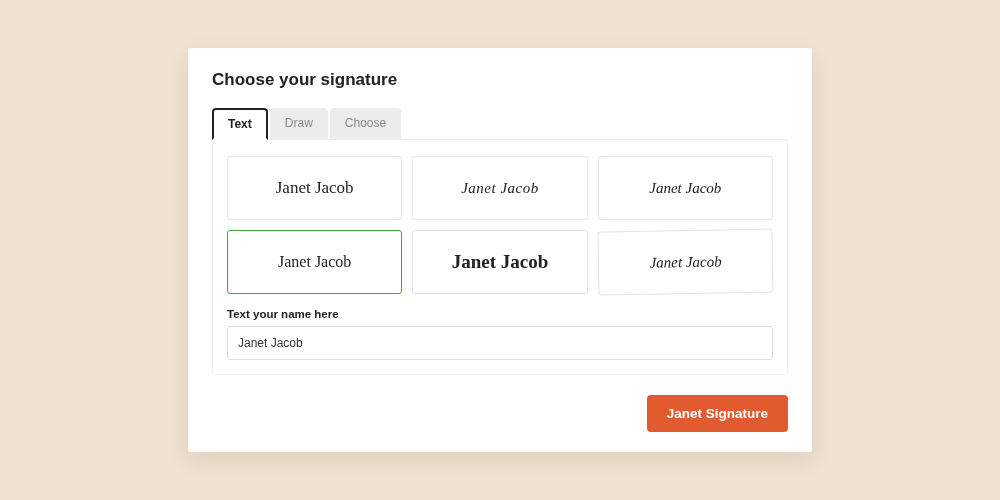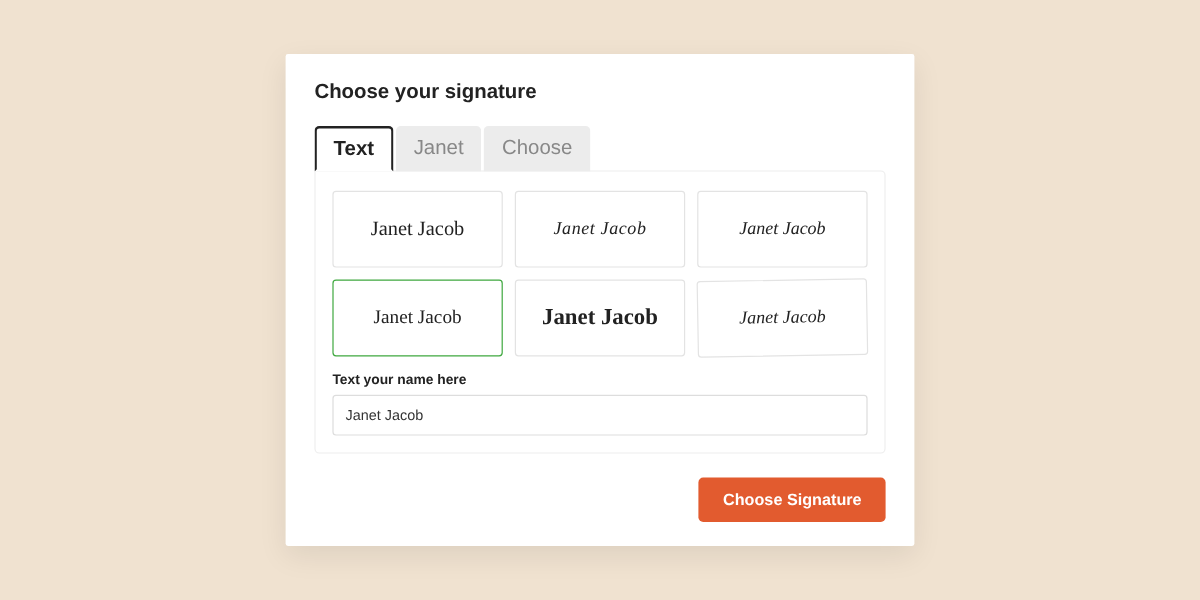--- a/index.html
+++ b/index.html
@@ -5,40 +5,40 @@
   * { box-sizing: border-box; margin: 0; padding: 0; }
   html, body { width: 1000px; height: 500px; }
   body {
     background: #f0e2d0;
     font-family: -apple-system, BlinkMacSystemFont, "Segoe UI", Arial, sans-serif;
     display: flex;
     align-items: center;
     justify-content: center;
   }
   .modal {
-    width: 524px;
+    width: 624px;
     background: #fff;
     box-shadow: 0 8px 24px rgba(0,0,0,0.08);
     border-radius: 2px;
     padding: 22px 24px 20px 24px;
     position: relative;
   }
   .title {
     font-size: 17px;
     font-weight: 700;
     color: #222;
     margin-bottom: 18px;
   }
   .tabs {
     display: flex;
     gap: 0;
   }
   .tab {
     padding: 7px 14px;
-    font-size: 17px;
+    font-size: 12px;
     color: #888;
     background: #ececec;
     border: 1px solid transparent;
     border-bottom: none;
     border-radius: 4px 4px 0 0;
     cursor: pointer;
     margin-right: 2px;
   }
   .tab.active {
     background: #fff;
@@ -116,34 +116,34 @@
   }
 </style>
 </head>
 <body>
 
 <div class="modal">
   <h2 class="title">Choose your signature</h2>
 
   <div class="tabs">
     <div class="tab active">Text</div>
-    <div class="tab">Janet</div>
+    <div class="tab">Draw</div>
     <div class="tab">Choose</div>
   </div>
 
   <div class="panel">
     <div class="grid">
       <div class="sig f0">Janet Jacob</div>
       <div class="sig f1">Janet Jacob</div>
       <div class="sig f2">Janet Jacob</div>
       <div class="sig f3 selected">Janet Jacob</div>
       <div class="sig f4">Janet Jacob</div>
       <div class="sig f5">Janet Jacob</div>
     </div>
 
     <div class="field-label">Text your name here</div>
     <input class="name-input" type="text" value="Janet Jacob" style="">
   </div>
 
   <div class="footer">
-    <button class="adopt-btn">Choose Signature</button>
+    <button class="adopt-btn">Janet Signature</button>
   </div>
 </div>
 
 </body></html>

